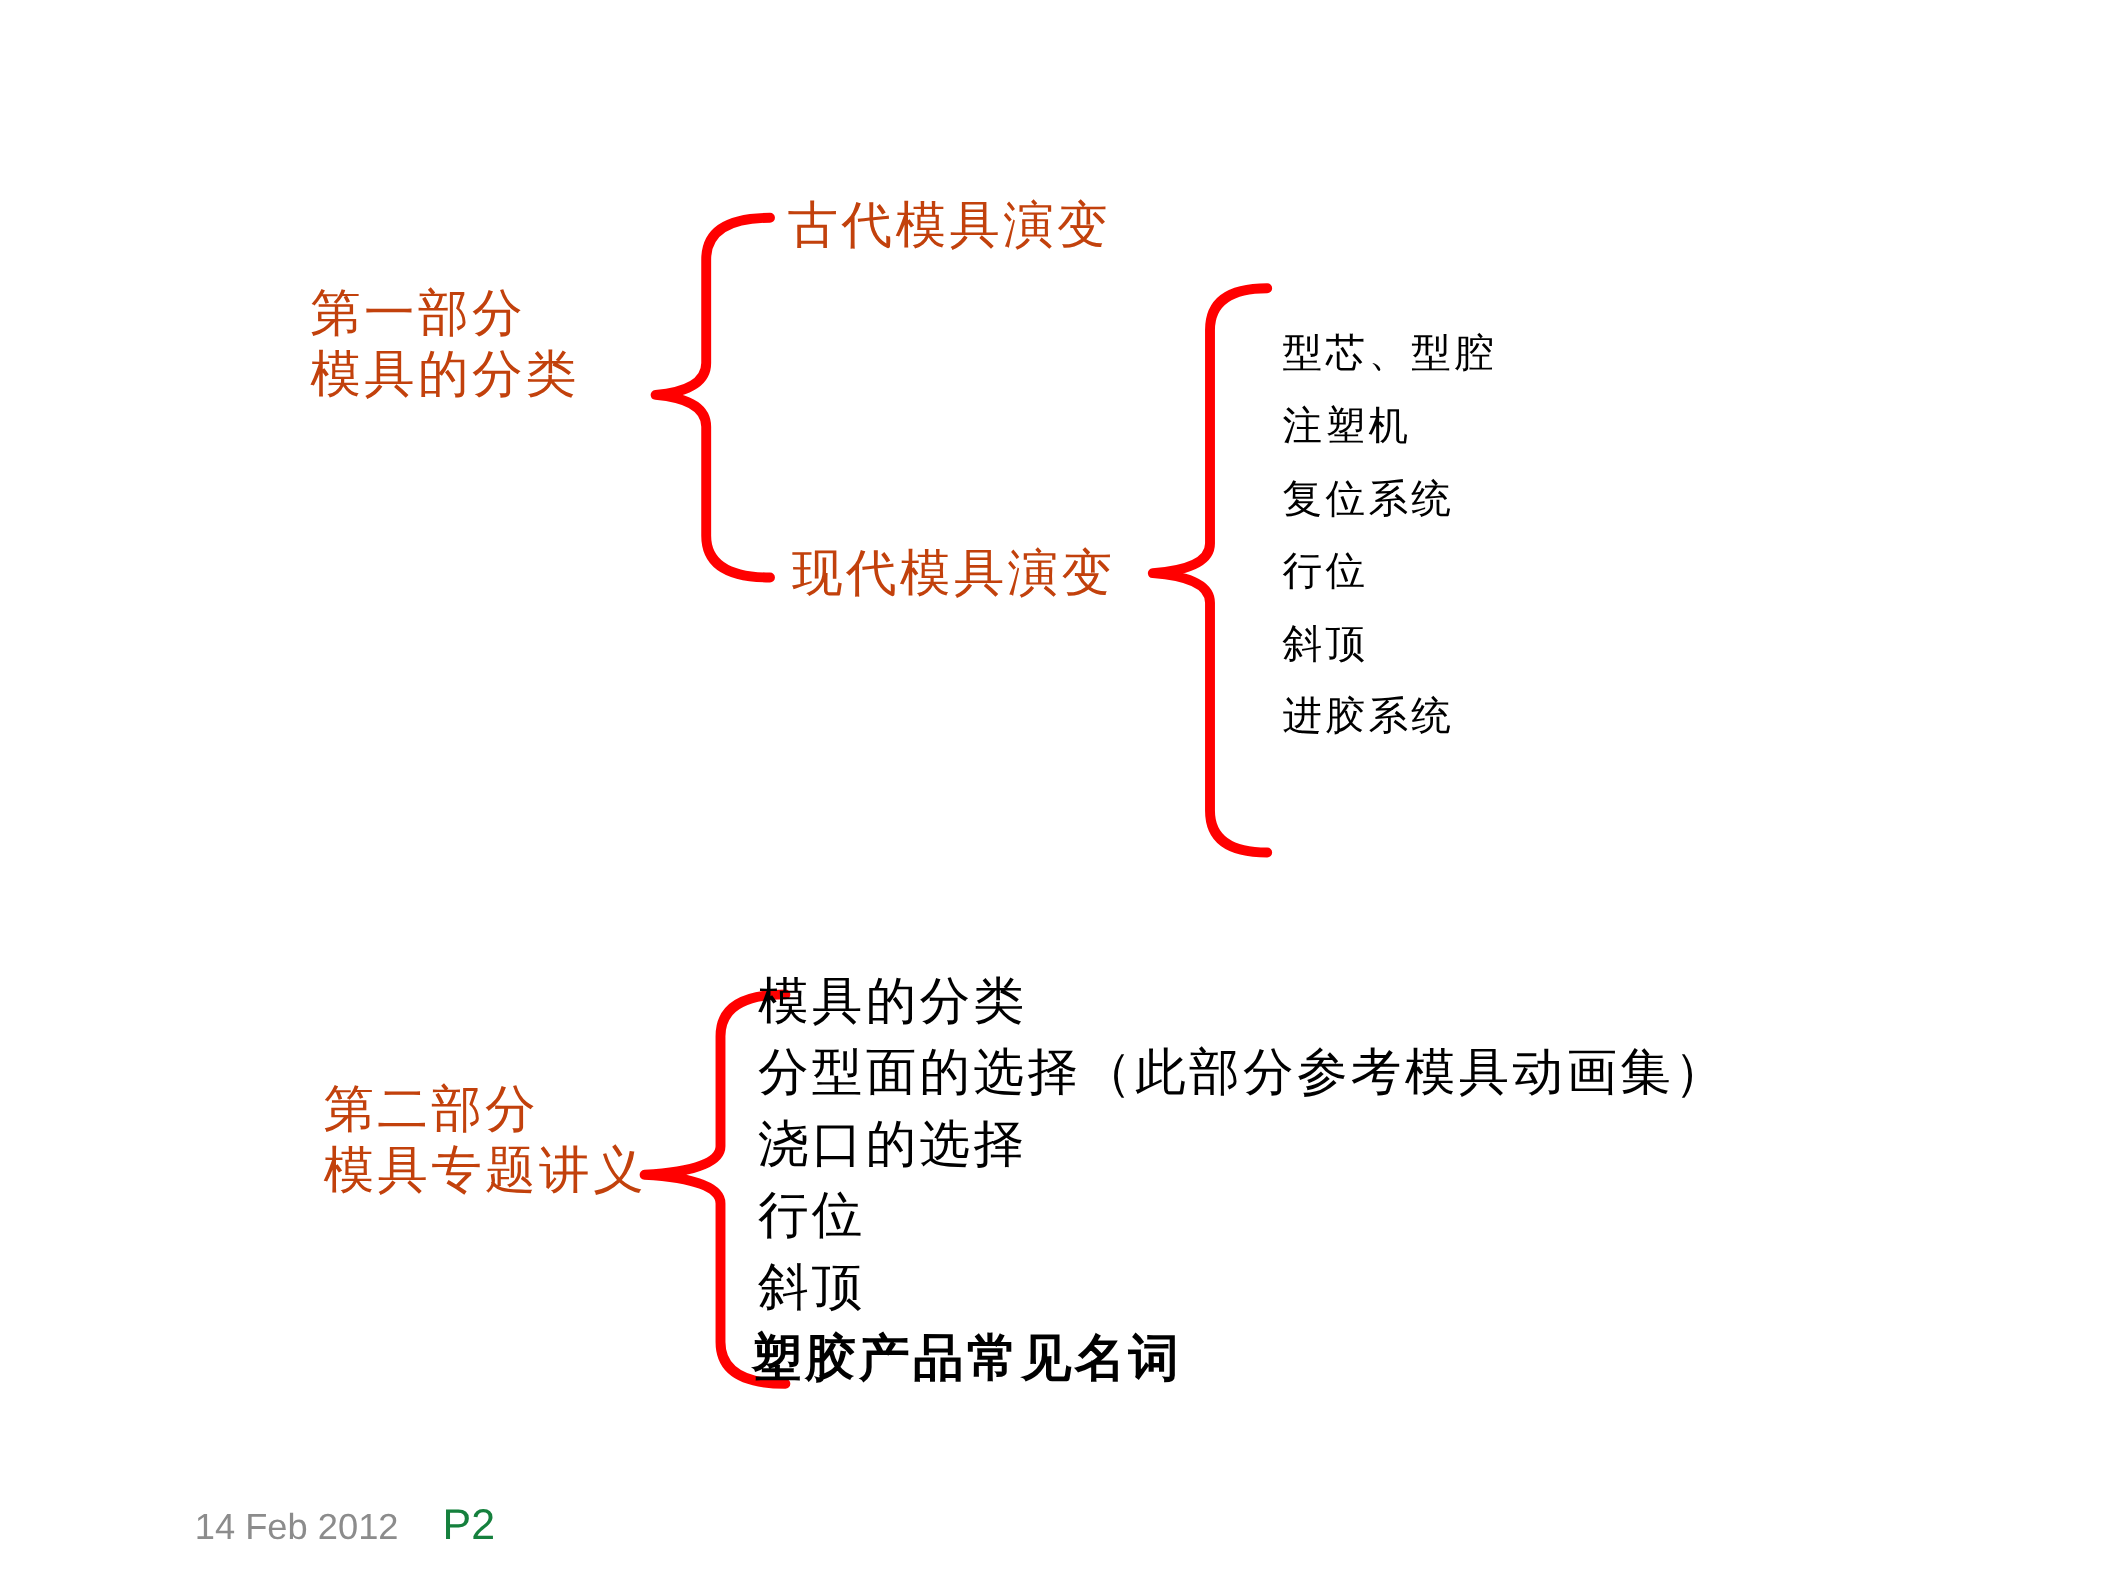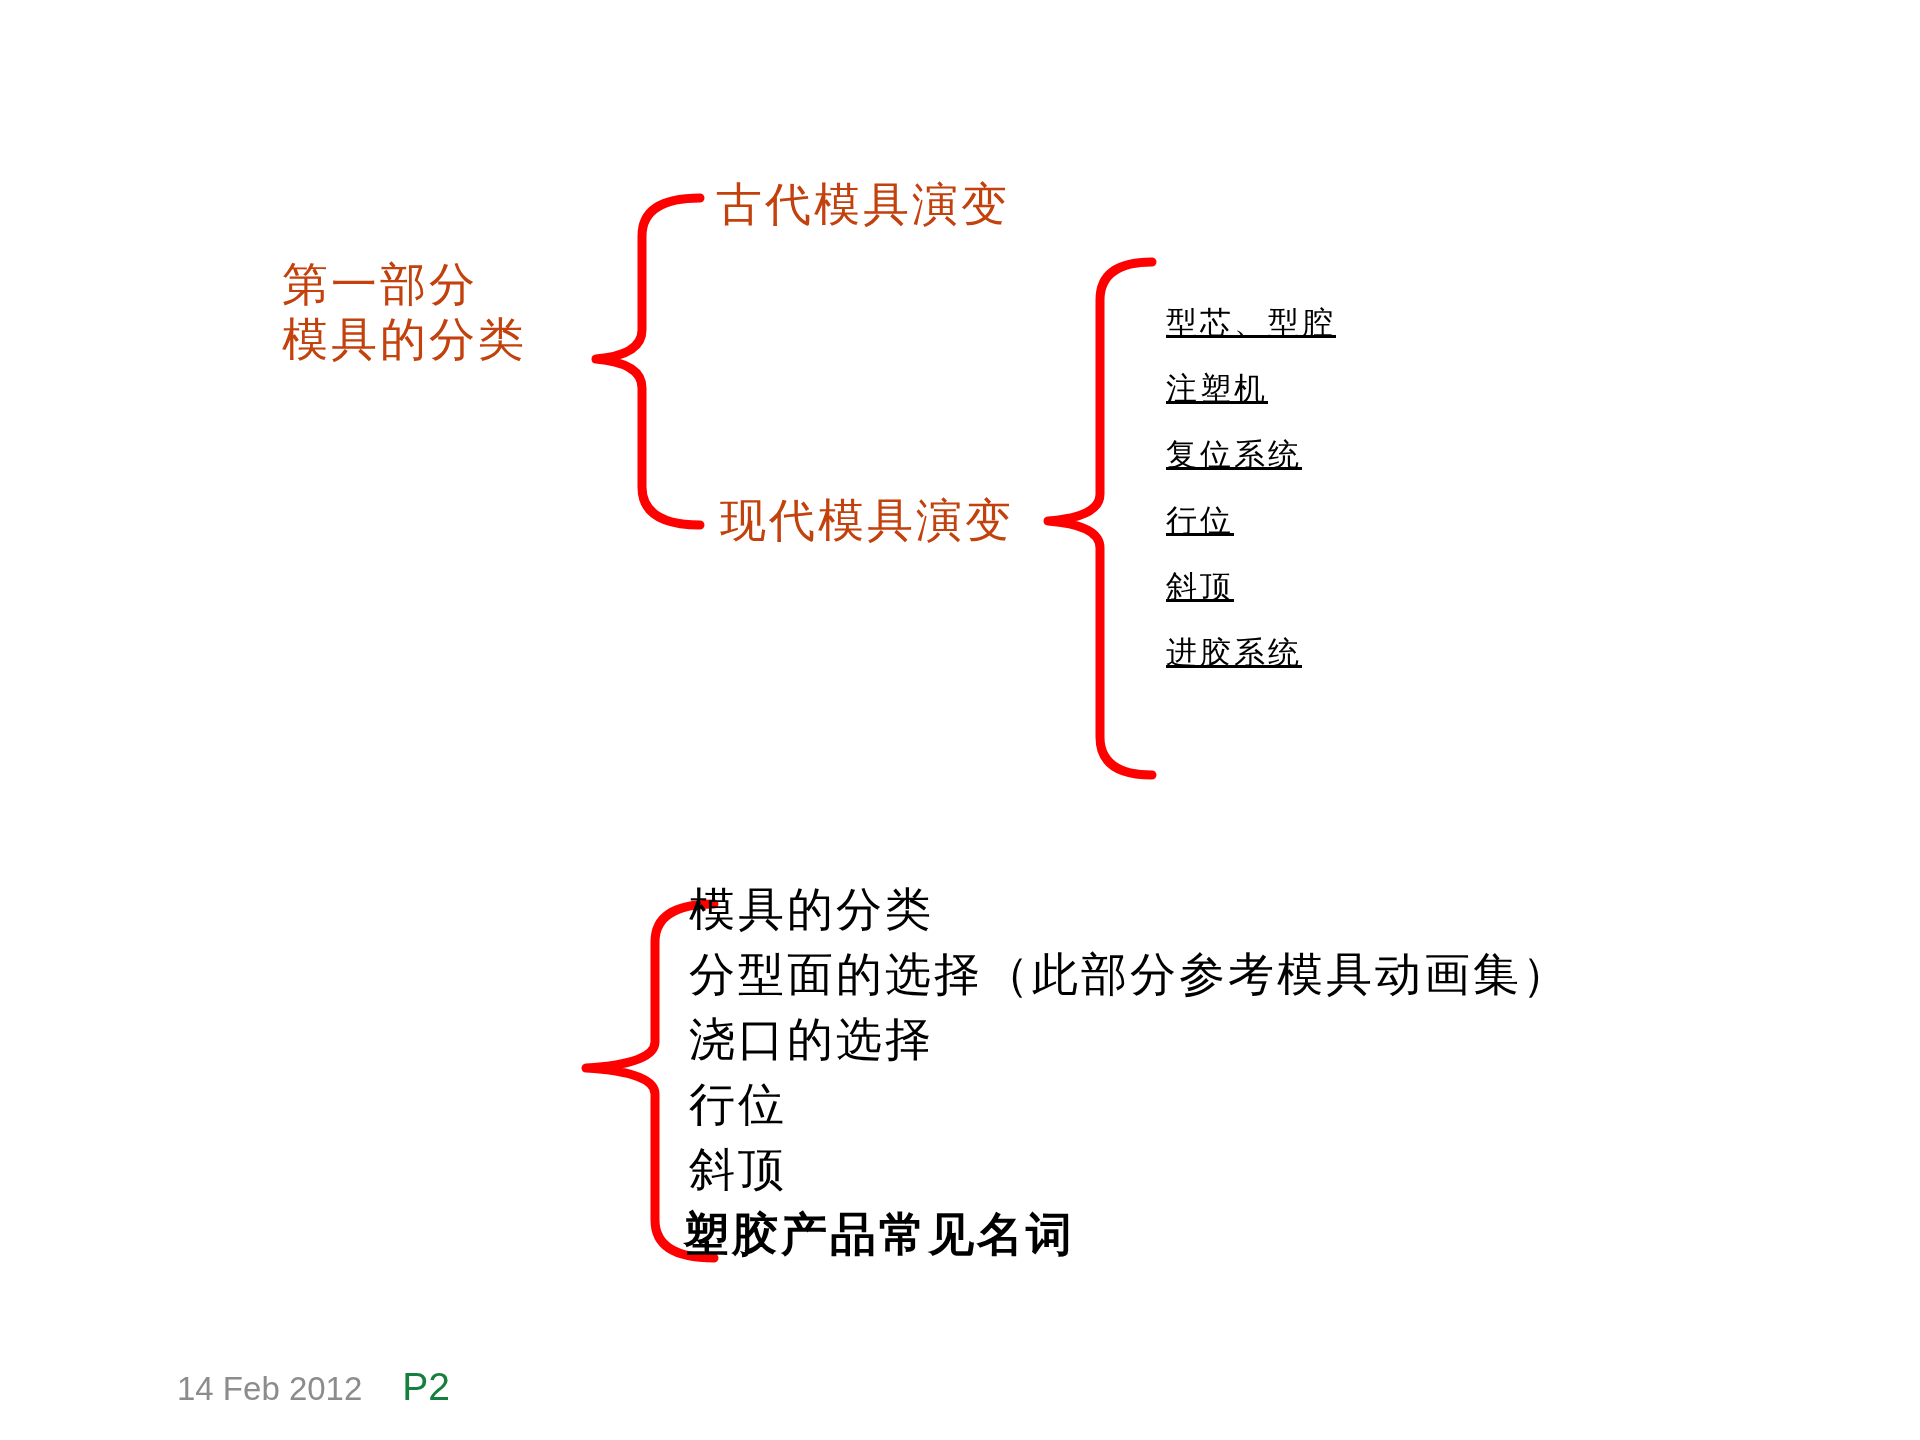--- a/index.html
+++ b/index.html
@@ -40,25 +40,24 @@
   .label-block {
     line-height: 55px;
     font-family: Liberation Mono, monospace;
   }
   .sub-list {
     position: absolute;
     left: 1166px;
     top: 289px;
   }
   .sub-list .sub-item {
-    font-size: 31px;
+    font-size: 36px;
     letter-spacing: 3px;
     line-height: 66px;
     white-space: nowrap;
-    text-decoration: underline;
   }
   .p2-list {
     position: absolute;
     left: 689px;
     top: 877px;
   }
   .p2-list .p2-item {
     font-size: 46px;
     letter-spacing: 3px;
     line-height: 65px;
@@ -105,20 +104,24 @@
 
   <div class="sub-list">
     <div class="sub-item">型芯、型腔</div>
     <div class="sub-item">注塑机</div>
     <div class="sub-item">复位系统</div>
     <div class="sub-item">行位</div>
     <div class="sub-item">斜顶</div>
     <div class="sub-item">进胶系统</div>
   </div>
 
+  <div class="cjk label-block" style="left:294px; top:985px;">
+    <div>第二部分</div>
+    <div>模具专题讲义</div>
+  </div>
 
   <div class="p2-list">
     <div class="p2-item">模具的分类</div>
     <div class="p2-item">分型面的选择（此部分参考模具动画集）</div>
     <div class="p2-item">浇口的选择</div>
     <div class="p2-item">行位</div>
     <div class="p2-item">斜顶</div>
     <div class="p2-item bold">塑胶产品常见名词</div>
   </div>
 

